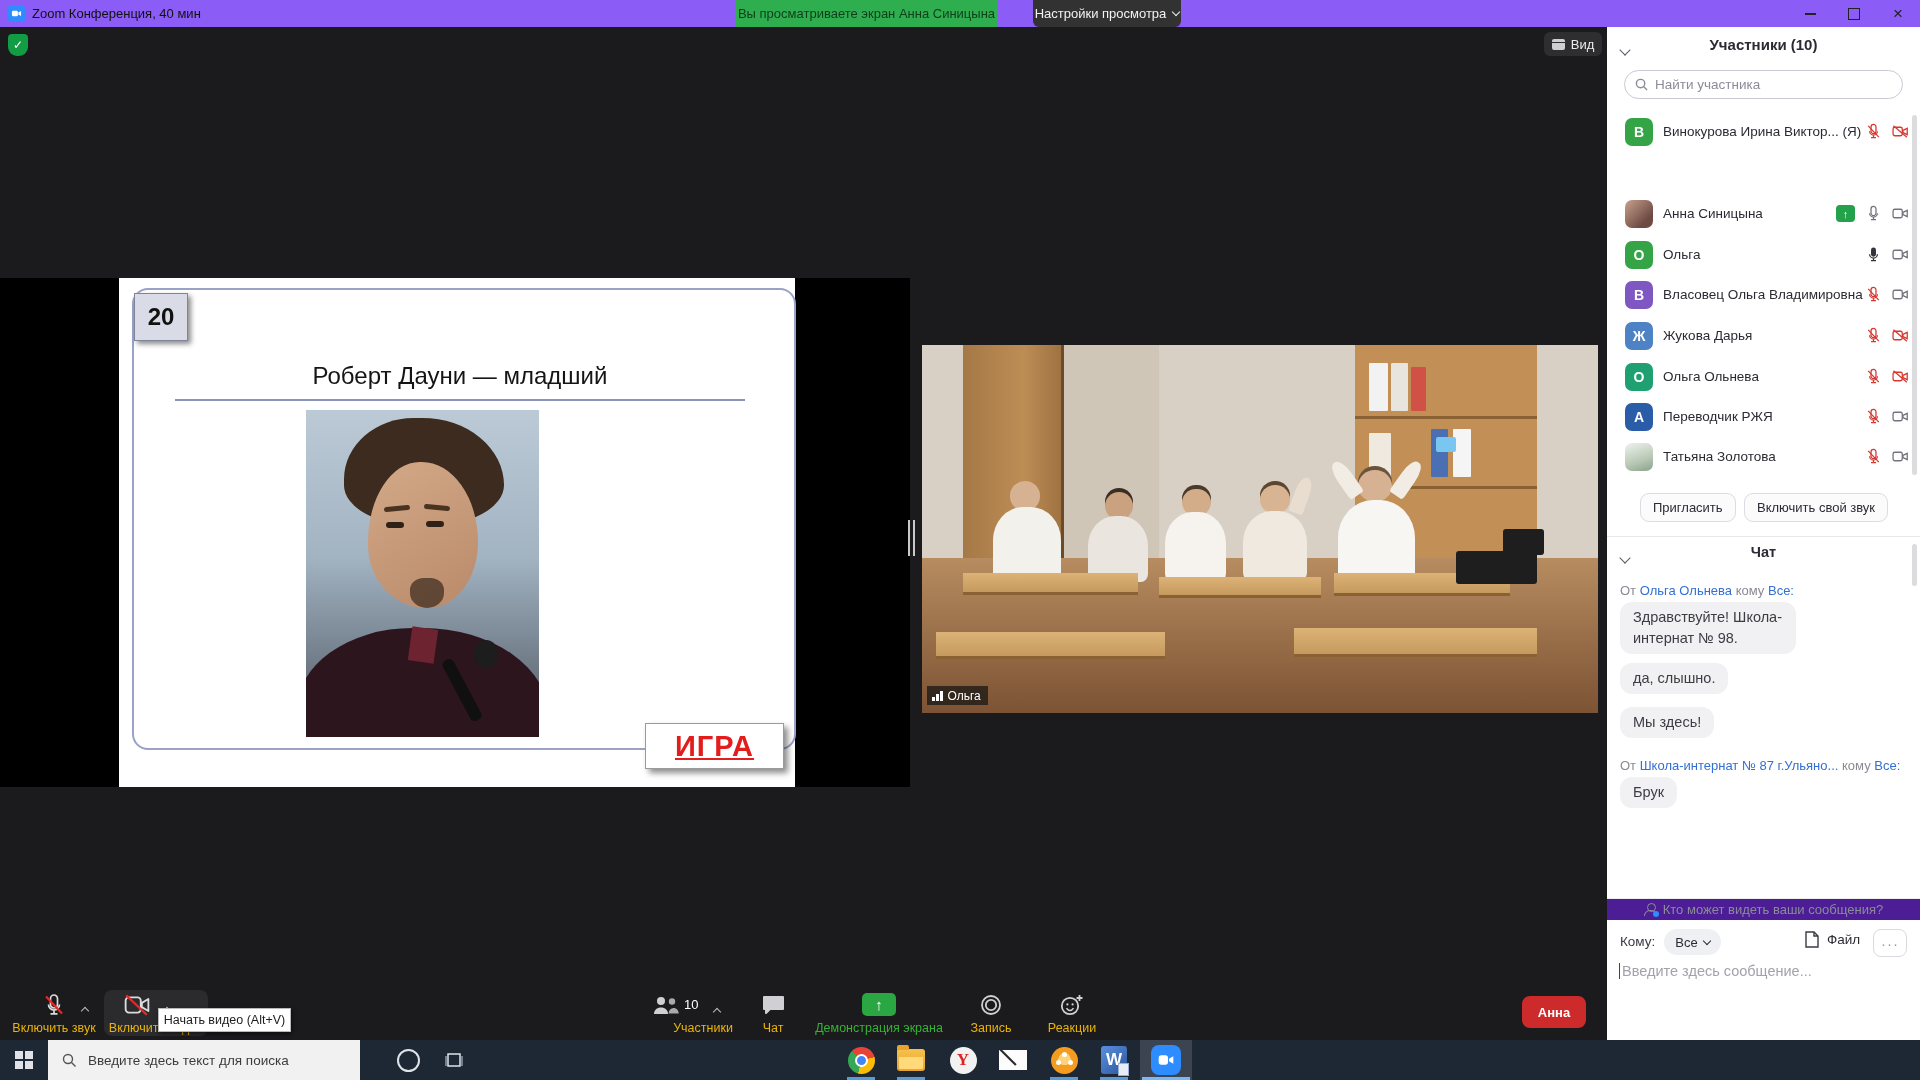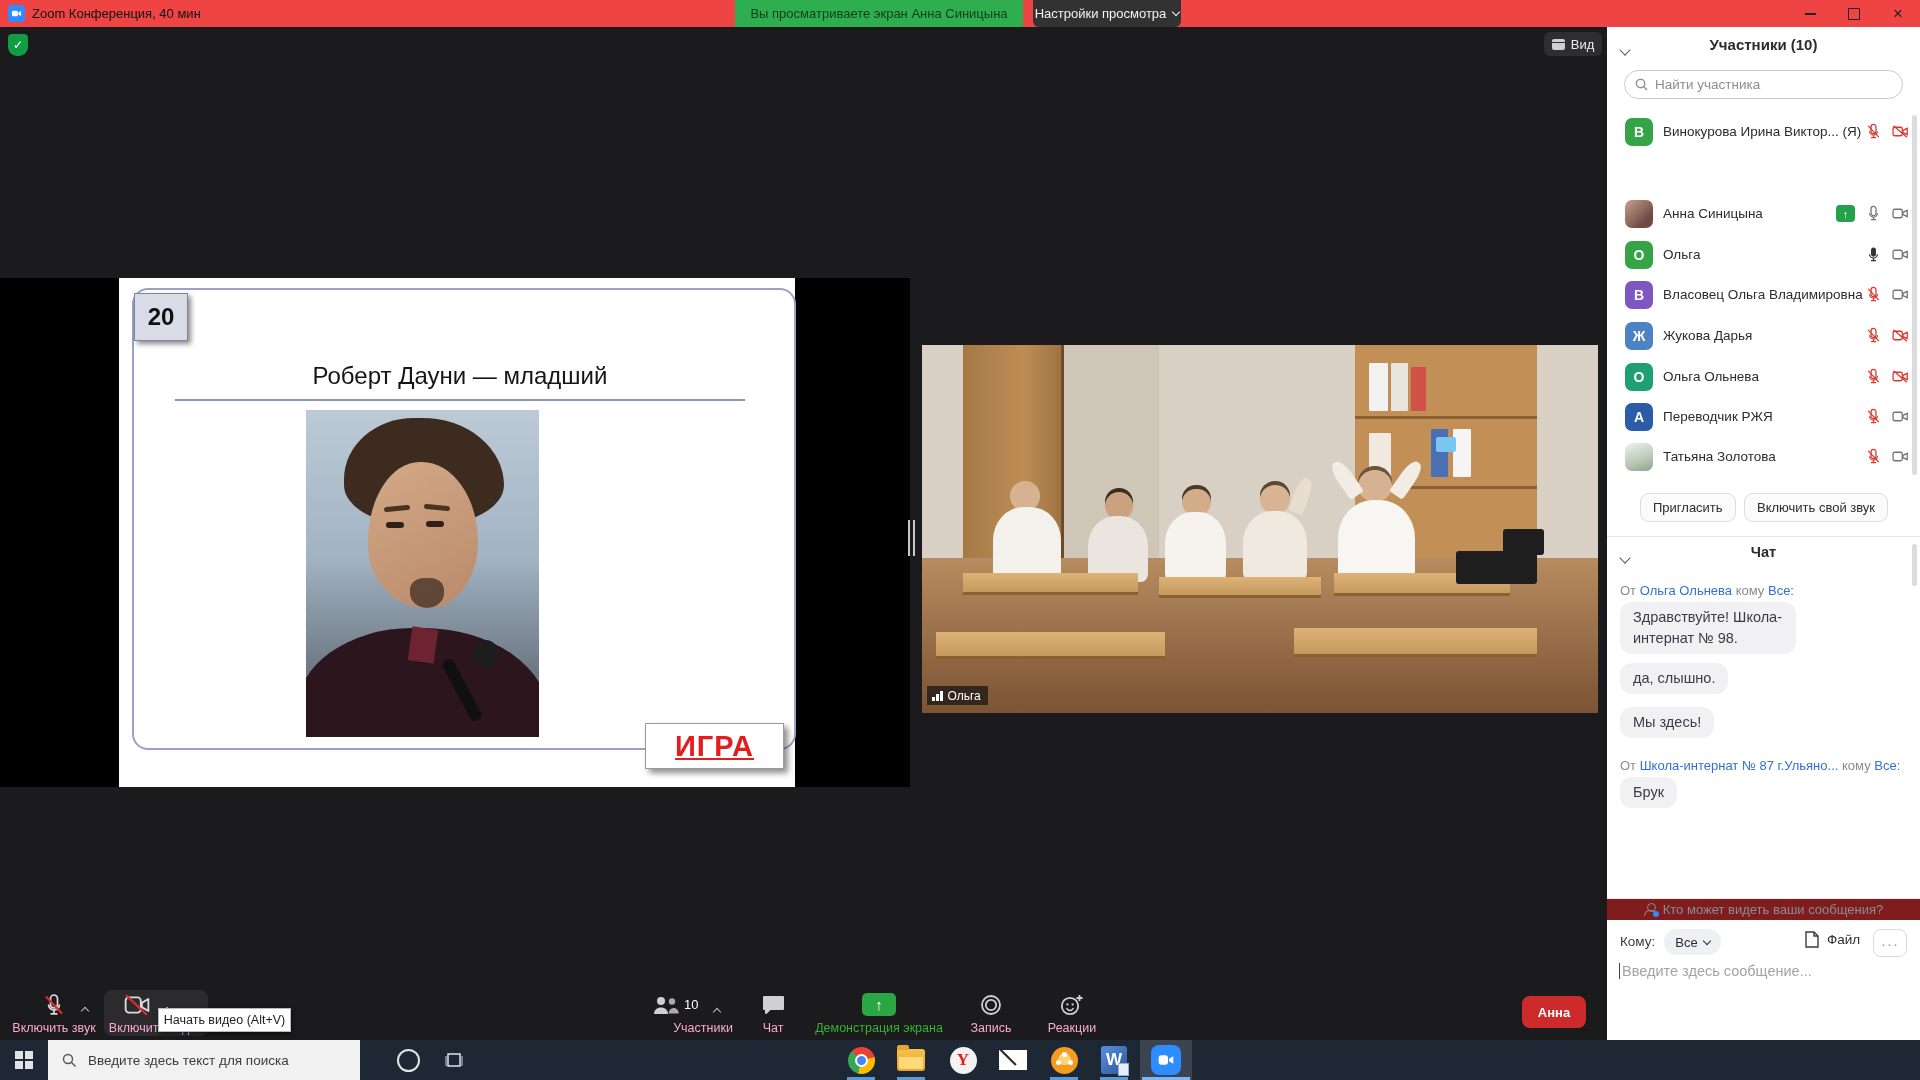--- a/index.html
+++ b/index.html
@@ -1,22 +1,22 @@
 <!DOCTYPE html>
 <html><head>
 <meta charset="utf-8">
 <style>
   html,body{margin:0;padding:0;background:#000;font-family:"Liberation Sans",sans-serif;}
   #screen{position:relative;width:1920px;height:1080px;background:#1b1b1d;overflow:hidden;}
   .abs{position:absolute;}
   
-  .titlebar{left:0;top:0;width:1920px;height:27px;background:#ef4444;display:flex;align-items:center;}
+  .titlebar{left:0;top:0;width:1920px;height:27px;background:#8b5cf6;display:flex;align-items:center;}
   .zlogo{position:absolute;left:8px;top:5px;width:17px;height:17px;border-radius:4px;background:#2d8cff;display:flex;align-items:center;justify-content:center;}
   .wtitle{position:absolute;left:32px;top:6px;font-size:13px;color:#111;}
-  .banner{position:absolute;left:735px;top:0;width:288px;height:27px;background:#2eae4f;color:#10401b;font-size:13px;display:flex;align-items:center;justify-content:center;}
+  .banner{position:absolute;left:735px;top:0;width:263px;height:27px;background:#2eae4f;color:#10401b;font-size:13px;display:flex;align-items:center;justify-content:center;}
   .viewset{position:absolute;left:1033px;top:0;width:148px;height:27px;background:#323232;color:#f2f2f2;font-size:13px;display:flex;align-items:center;justify-content:center;gap:7px;border-radius:0 0 6px 6px;}
   .winbtn{position:absolute;top:0;width:44px;height:27px;display:flex;align-items:center;justify-content:center;color:#222;}
   .minbar{width:11px;height:2px;background:#222;}
   .restbox{width:10px;height:10px;border:1.5px solid #222;}
   .closex{font-size:17px;line-height:1;}
   
   .chev{display:inline-block;width:7px;height:7px;border-right:1.6px solid currentColor;border-bottom:1.6px solid currentColor;}
   .chev.down{transform:rotate(45deg);}
   .chev.up{transform:rotate(-135deg);}
   .chev.small{width:5px;height:5px;}
@@ -54,21 +54,21 @@
   .head{position:absolute;border-radius:50%;background:#d9b493;}
   .torso{position:absolute;border-radius:45% 45% 12% 12%;}
   .desk{position:absolute;background:linear-gradient(#dcb276,#c69a5e);box-shadow:0 3px 0 #8a6133;}
   .gear{position:absolute;background:#1e1e1e;border-radius:3px;}
   .vlabel{position:absolute;left:5px;bottom:8px;height:19px;background:rgba(20,20,20,.72);display:flex;align-items:center;gap:5px;padding:0 7px 0 5px;color:#fff;font-size:12px;}
   .bars{display:inline-flex;align-items:flex-end;gap:1.5px;height:10px;}
   .bars i{width:2.5px;background:#fff;display:block;}
   .handle{left:904px;top:518px;width:14px;height:40px;display:flex;gap:3px;align-items:center;justify-content:center;}
   .handle i{width:2px;height:36px;background:#c9c9c9;display:block;}
   
-  .tbtn-label{position:absolute;font-size:12.5px;color:#f9a8d4;white-space:nowrap;transform:translateX(-50%);}
+  .tbtn-label{position:absolute;font-size:12.5px;color:#eab308;white-space:nowrap;transform:translateX(-50%);}
   .caret{position:absolute;color:#bdbdc2;}
   .hoverbox{left:104px;top:990px;width:104px;height:46px;background:#2b2b2e;border-radius:8px;}
   .tooltip{left:158px;top:1008px;width:131px;height:22px;background:#fff;border:1px solid #b9b9b9;box-shadow:1px 2px 4px rgba(0,0,0,.5);color:#1d1d1d;font-size:12.5px;display:flex;align-items:center;justify-content:center;z-index:30;}
   .count10{position:absolute;color:#fff;font-size:13px;}
   .sharebox{position:absolute;width:34px;height:23px;background:#2aa742;border-radius:5px;display:flex;align-items:center;justify-content:center;color:#fff;font-size:15px;font-weight:bold;}
   .leave{left:1522px;top:996px;width:64px;height:32px;background:#cd2b2b;border-radius:8px;color:#fff;font-size:13px;font-weight:bold;display:flex;align-items:center;justify-content:center;}
   
   .sidebar{left:1607px;top:27px;width:313px;height:1013px;background:#fff;}
   .sb-chev{position:absolute;left:14px;color:#5a5a66;}
   .sb-head{position:absolute;left:0;width:100%;text-align:center;font-size:15px;font-weight:bold;color:#2b2b33;}
@@ -78,21 +78,21 @@
   .pname{position:absolute;left:56px;top:9px;font-size:13.5px;color:#2b2b33;white-space:nowrap;}
   .picons{position:absolute;right:11px;top:8px;display:flex;gap:10px;align-items:center;}
   .ic16{width:17px;height:17px;}
   .icg{color:#72727e;} .icr{color:#d9372f;} .icd{color:#33333c;}
   .gbadge{width:19px;height:17px;background:#23a14b;border-radius:4px;color:#fff;font-size:11px;display:flex;align-items:center;justify-content:center;}
   .pbtn{position:absolute;top:466px;height:27px;background:#fbfbfc;border:1px solid #dcdce2;border-radius:9px;font-size:13px;color:#2b2b33;display:flex;align-items:center;justify-content:center;padding:0 12px;}
   .sep{position:absolute;left:0;top:509px;width:100%;height:1px;background:#e7e7ec;}
   .meta{position:absolute;left:13px;font-size:13px;color:#8a8a94;white-space:nowrap;}
   .meta b{color:#3370d4;font-weight:normal;}
   .bubble{position:absolute;left:13px;background:#f1f1f4;border-radius:12px;color:#3c3c44;font-size:14.5px;line-height:21px;padding:5px 13px;box-sizing:border-box;}
-  .privacy{position:absolute;left:0;top:871px;width:100%;height:21px;background:#7f1d1d;border-top:1px solid #ececf0;display:flex;align-items:center;justify-content:center;gap:6px;color:#8c8c98;font-size:13px;}
+  .privacy{position:absolute;left:0;top:871px;width:100%;height:21px;background:#4c1d95;border-top:1px solid #ececf0;display:flex;align-items:center;justify-content:center;gap:6px;color:#8c8c98;font-size:13px;}
   .persdot{position:relative;width:13px;height:13px;}
   .persdot .h{position:absolute;left:3px;top:0;width:7px;height:7px;border:1.4px solid #8c8c98;border-radius:50%;}
   .persdot .b{position:absolute;left:0;top:7px;width:11px;height:5px;border:1.4px solid #8c8c98;border-bottom:none;border-radius:6px 6px 0 0;}
   .persdot .d{position:absolute;right:-2px;bottom:-1px;width:6px;height:6px;background:#2d8cff;border-radius:50%;}
   .komu{position:absolute;left:13px;top:907px;font-size:13.5px;color:#3a3a44;}
   .topill{position:absolute;left:57px;top:902px;width:57px;height:26px;background:#eff0f3;border-radius:13px;display:flex;align-items:center;justify-content:center;gap:6px;font-size:13px;color:#2b2b33;}
   .filebtn{position:absolute;left:198px;top:904px;display:flex;align-items:center;gap:8px;color:#2b2b33;font-size:13.5px;}
   .morebtn{position:absolute;left:266px;top:902px;width:32px;height:26px;border:1px solid #d9d9e0;border-radius:8px;color:#9a9aa4;font-size:15px;display:flex;align-items:center;justify-content:center;letter-spacing:1px;}
   .msginput{position:absolute;left:12px;top:936px;font-size:14.5px;color:#a2a2ac;border-left:1px solid #444;padding-left:2px;}
   .sbar{position:absolute;left:305px;width:5px;border-radius:3px;background:#dcdcdf;}

